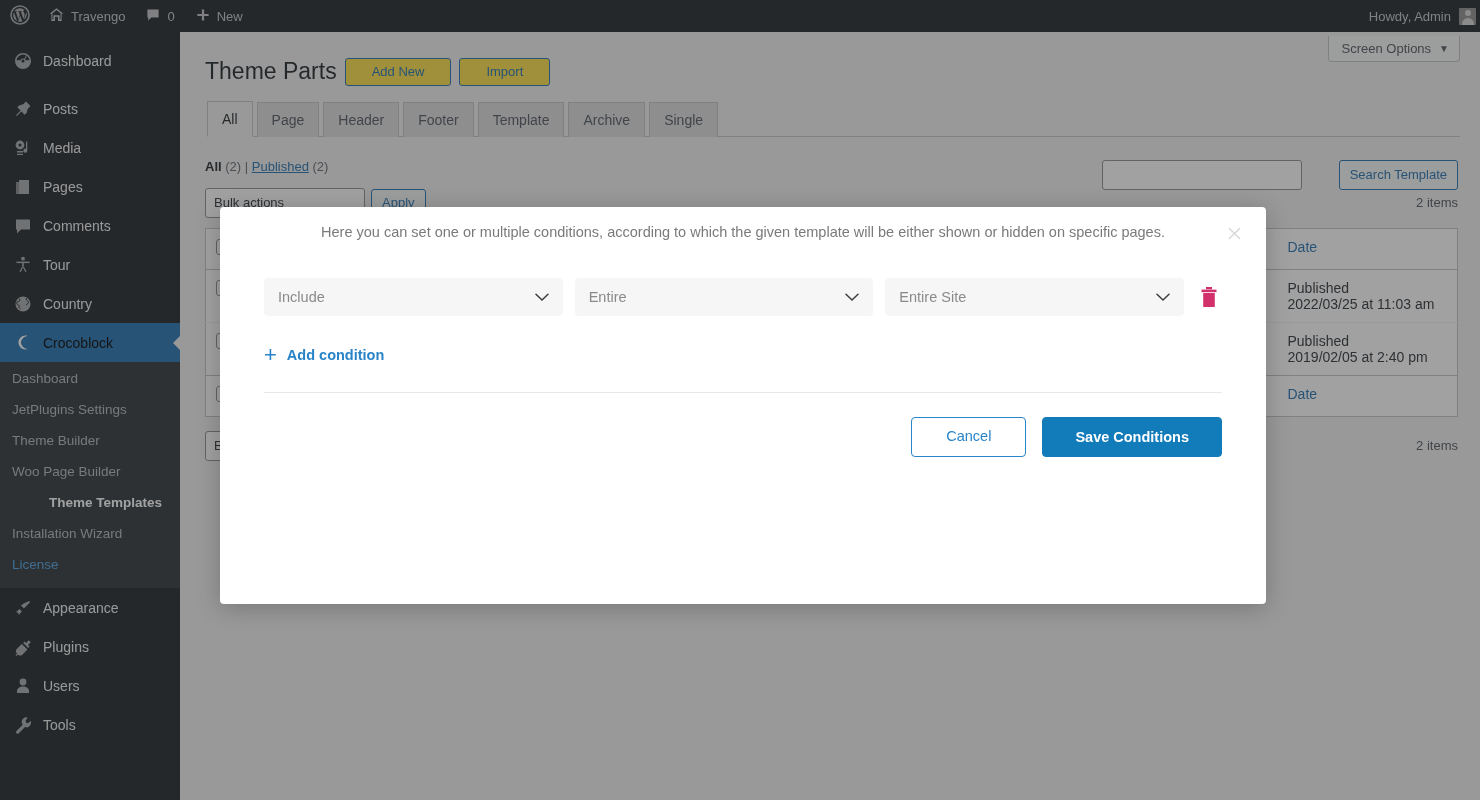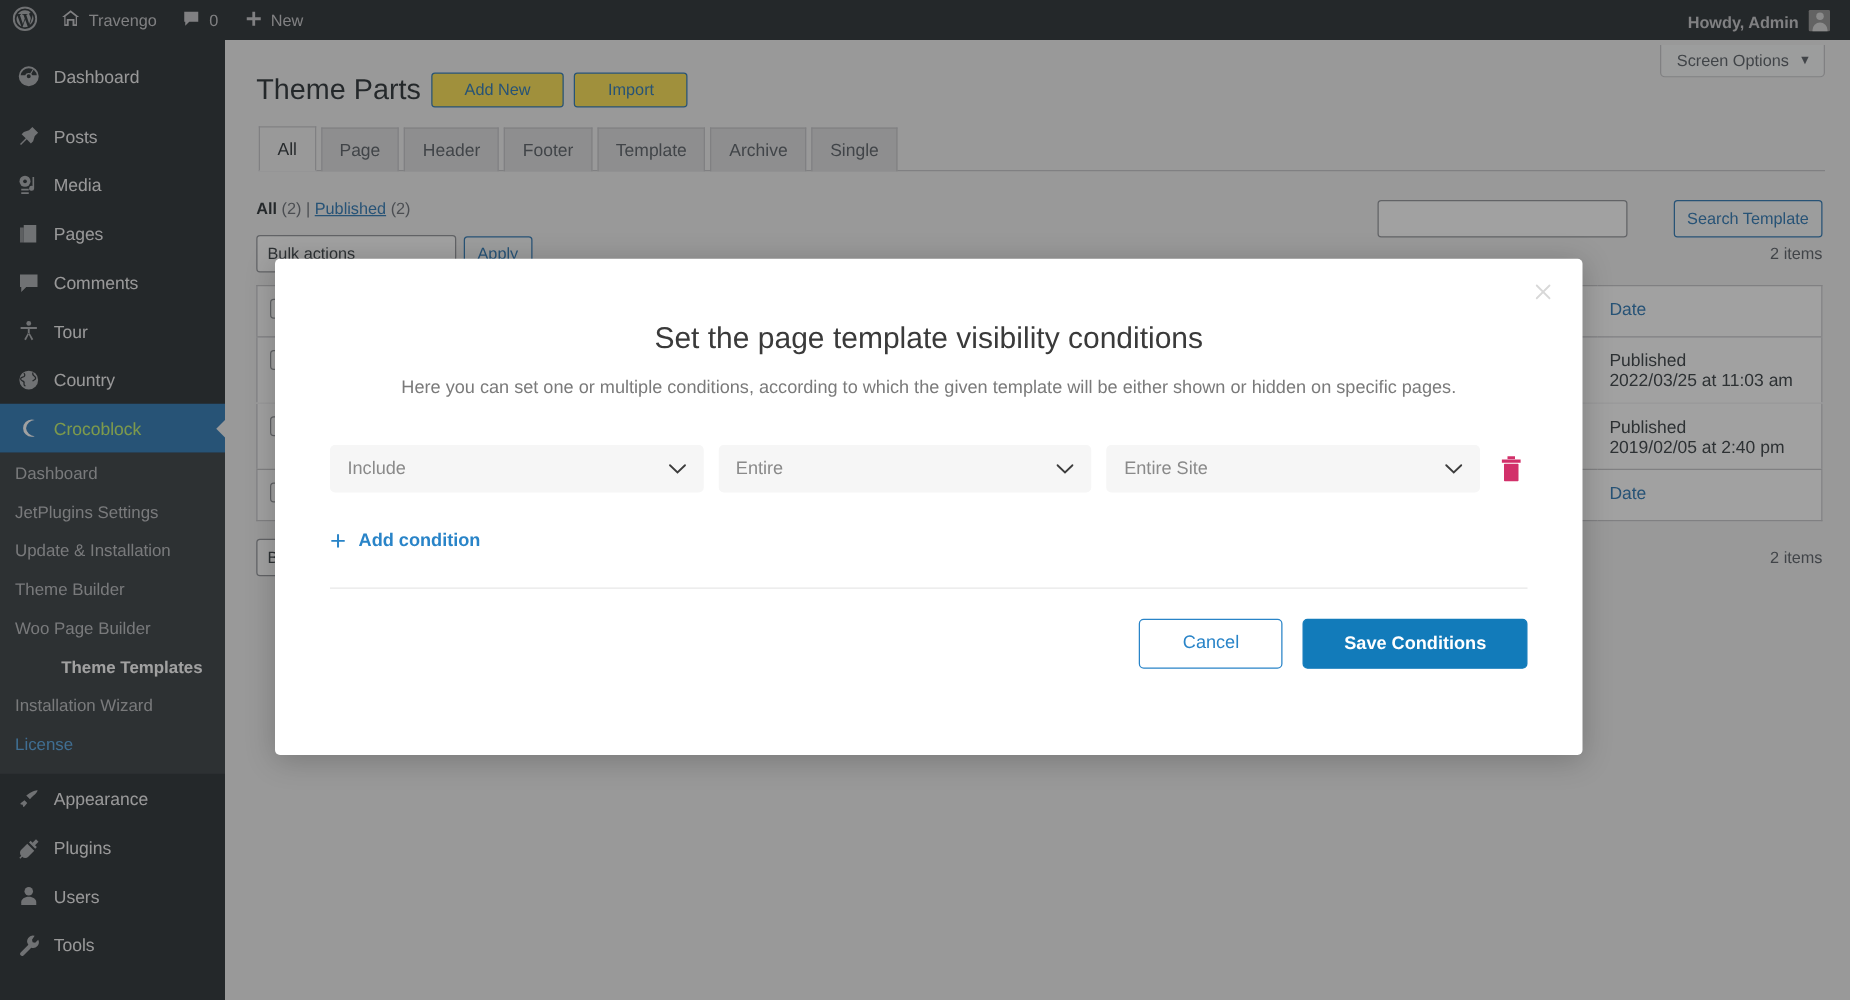--- a/index.html
+++ b/index.html
@@ -20,21 +20,21 @@
     display: flex; align-items: center;
     font-size: 13px;
     z-index: 40;
   }
   .ab-item {
     display: flex; align-items: center; gap: 6px;
     height: 32px; padding: 0 10px;
     color: #c3c4c7; white-space: nowrap;
   }
   .ab-item.logo { padding: 0 8px 0 10px; }
-  .ab-right { margin-left: auto; display: flex; align-items: flex-end; padding-right: 16px; font-weight: bold; }
+  .ab-right { margin-left: auto; display: flex; align-items: center; padding-right: 4px; }
   .ab-avatar {
     width: 17px; height: 17px; margin-left: 8px;
     background: #8e8e8e; border-radius: 1px;
     position: relative; overflow: hidden;
   }
   .ab-avatar::before {
     content: ""; position: absolute; left: 5.5px; top: 2.5px;
     width: 6px; height: 6px; border-radius: 50%; background: #d8d8d8;
   }
   .ab-avatar::after {
@@ -55,21 +55,21 @@
     color: #f0f0f1; font-size: 14px;
     position: relative;
   }
   .menu-item .mi-icon {
     width: 22px; height: 20px; margin-right: 9px;
     display: flex; align-items: center; justify-content: center;
     color: #a7aaad; flex: 0 0 22px;
   }
   .menu-item .mi-icon svg { display: block; }
   .menu-item.current {
-    background: #2271b1; color: #bef264; font-weight: 400;
+    background: #2271b1; color: #000000; font-weight: 400;
   }
   .menu-item.current .mi-icon { color: #fff; }
   .menu-item.current .arrow {
     position: absolute; right: -1px; top: 50%;
     margin-top: -8px;
     width: 0; height: 0;
     border-top: 8px solid transparent;
     border-bottom: 8px solid transparent;
     border-right: 8px solid #f0f0f1;
   }
@@ -394,21 +394,20 @@
           <path d="M14.5 3.2A7.6 7.6 0 0 0 7.2 10a7.6 7.6 0 0 0 7.3 6.8A8.2 8.2 0 0 1 12 17.3 7.3 7.3 0 0 1 12 2.7c.85 0 1.7.17 2.5.5z" fill="#ffffff"></path>
         </svg>
     </span>
     <span>Crocoblock</span>
     <span class="arrow"></span>
   </div>
 
   <div class="submenu">
     <span class="sub-item">Dashboard</span>
     <span class="sub-item">JetPlugins Settings</span>
-    <span class="sub-item">Update &amp; Installation</span>
     <span class="sub-item">Theme Builder</span>
     <span class="sub-item">Woo Page Builder</span>
     <span class="sub-item current">Theme Templates</span>
     <span class="sub-item">Installation Wizard</span>
     <span class="sub-item license">License</span>
   </div>
 
   <div class="menu-item">
     <span class="mi-icon">
       <svg width="20" height="20" viewBox="0 0 20 20">
@@ -546,21 +545,20 @@
 <div id="overlay"></div>
 
 <div id="modal">
 
   <div id="modal-close">
     <svg width="17" height="17" viewBox="0 0 20 20" aria-hidden="true">
       <path d="M4 4 L16 16 M16 4 L4 16" stroke="#d8d8d8" stroke-width="1.7" stroke-linecap="round"></path>
     </svg>
   </div>
 
-  <div class="modal-title">Set the page template visibility conditions</div>
   <div class="modal-desc">Here you can set one or multiple conditions, according to which the given template will be either shown or hidden on specific pages.</div>
 
   <div class="cond-row">
     <div class="jet-select">
       <span>Include</span>
       <span class="caret">
         <svg width="14" height="9" viewBox="0 0 14 9">
             <path d="M1 1.2 7 7 13 1.2" stroke="#3d3d3d" stroke-width="1.5" fill="none" stroke-linecap="round"></path>
           </svg>
       </span>

